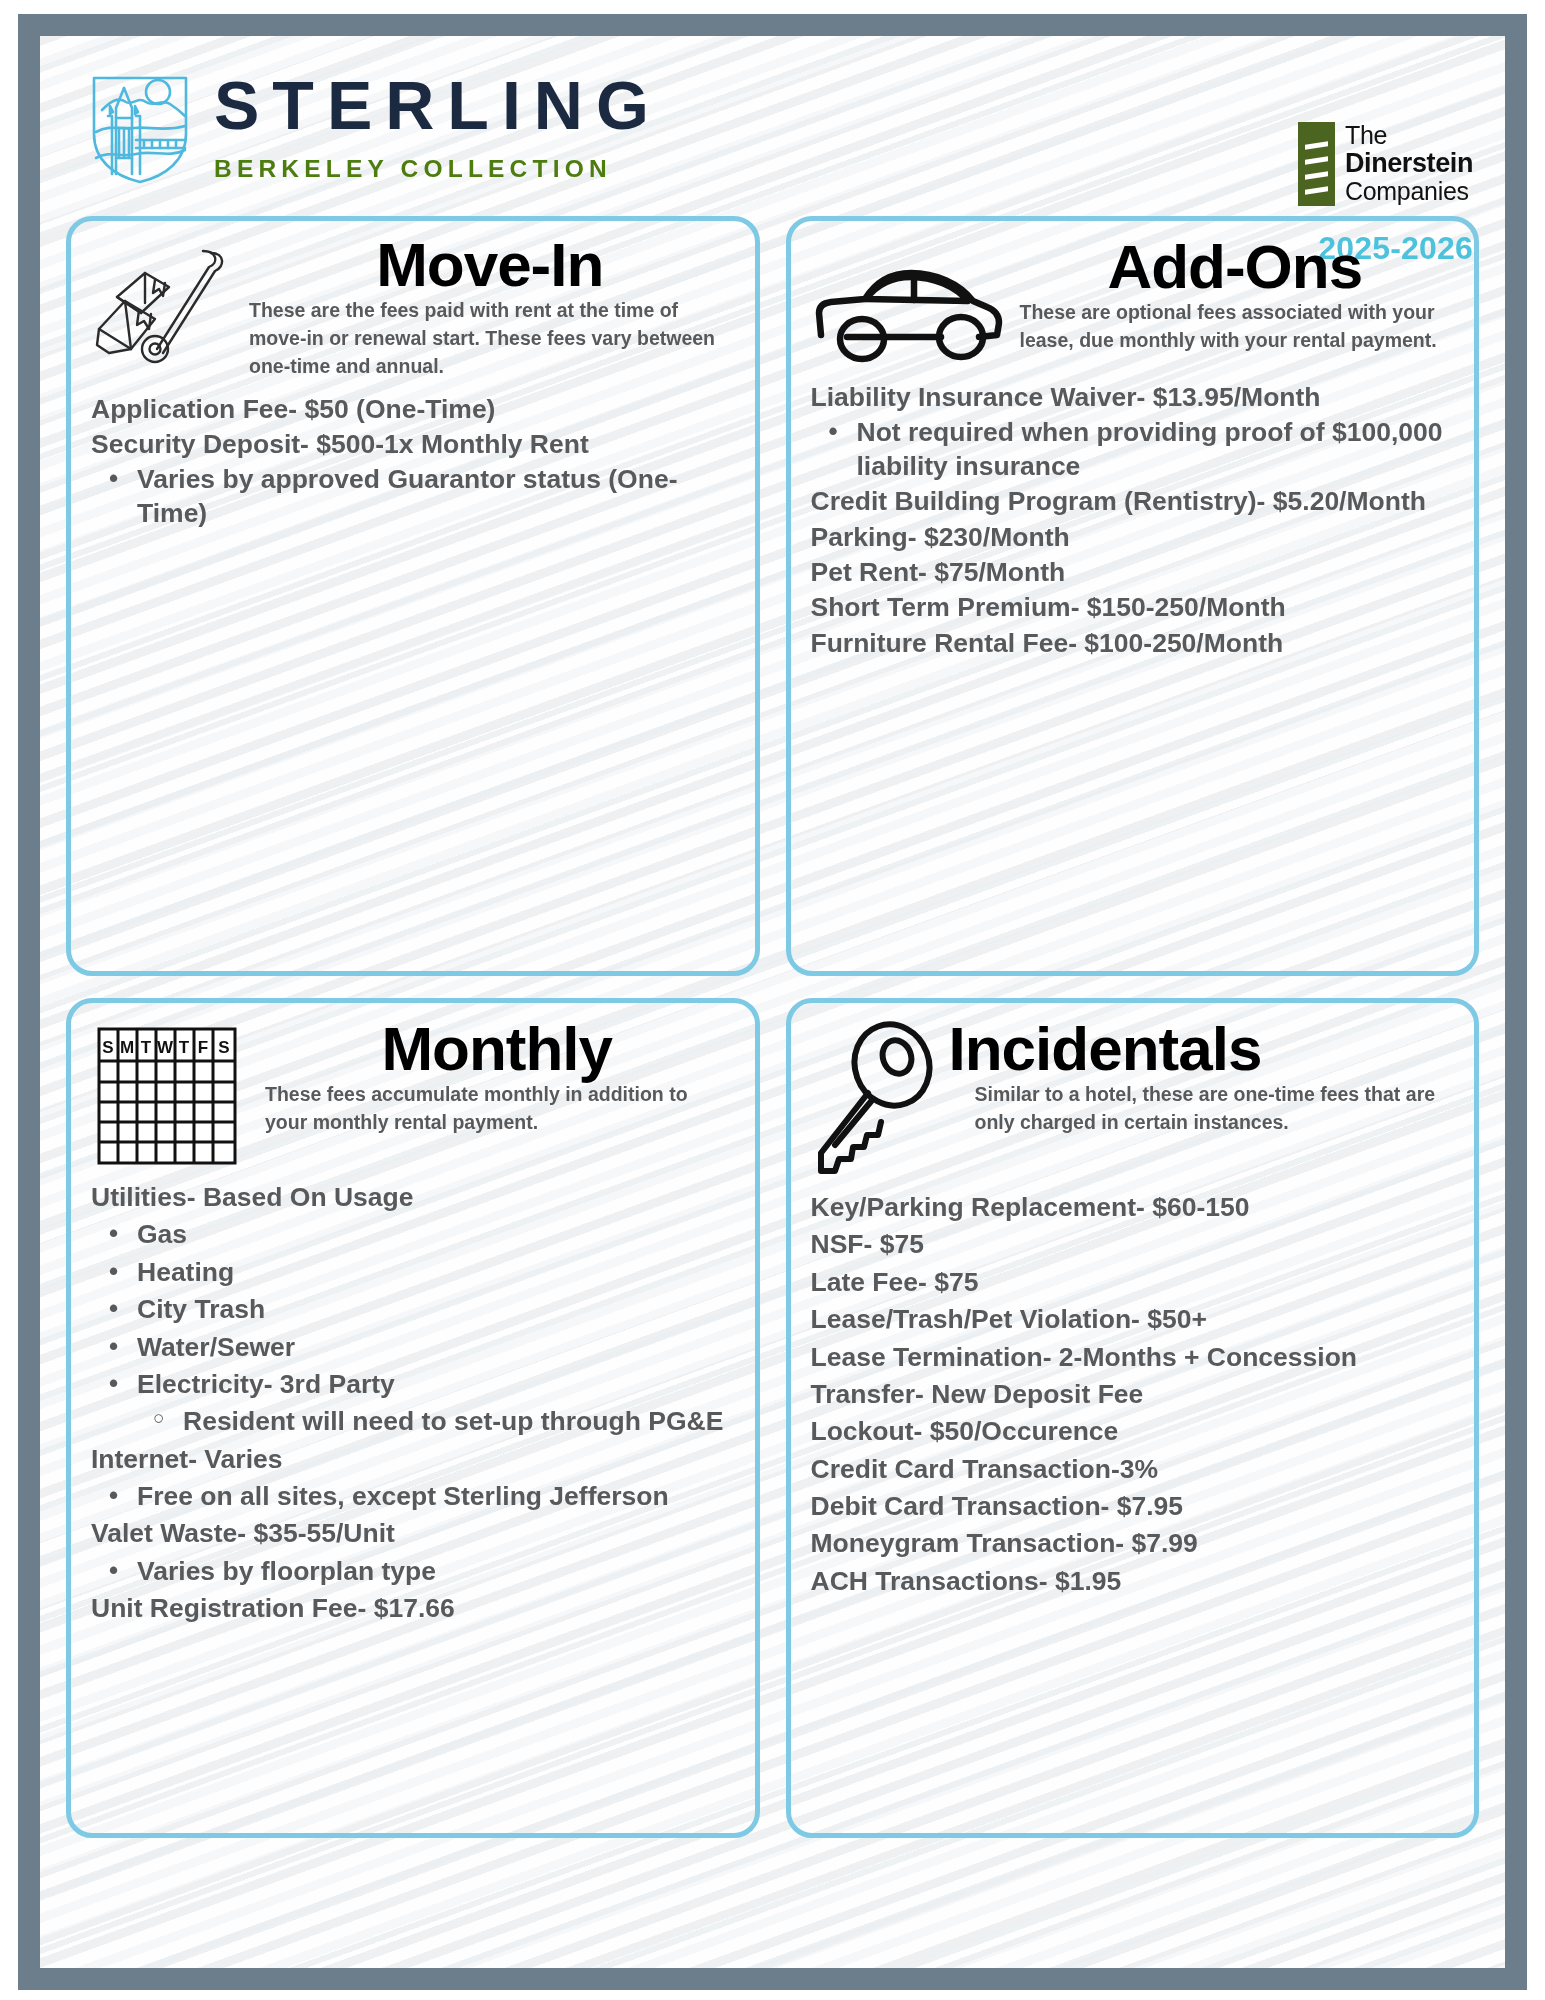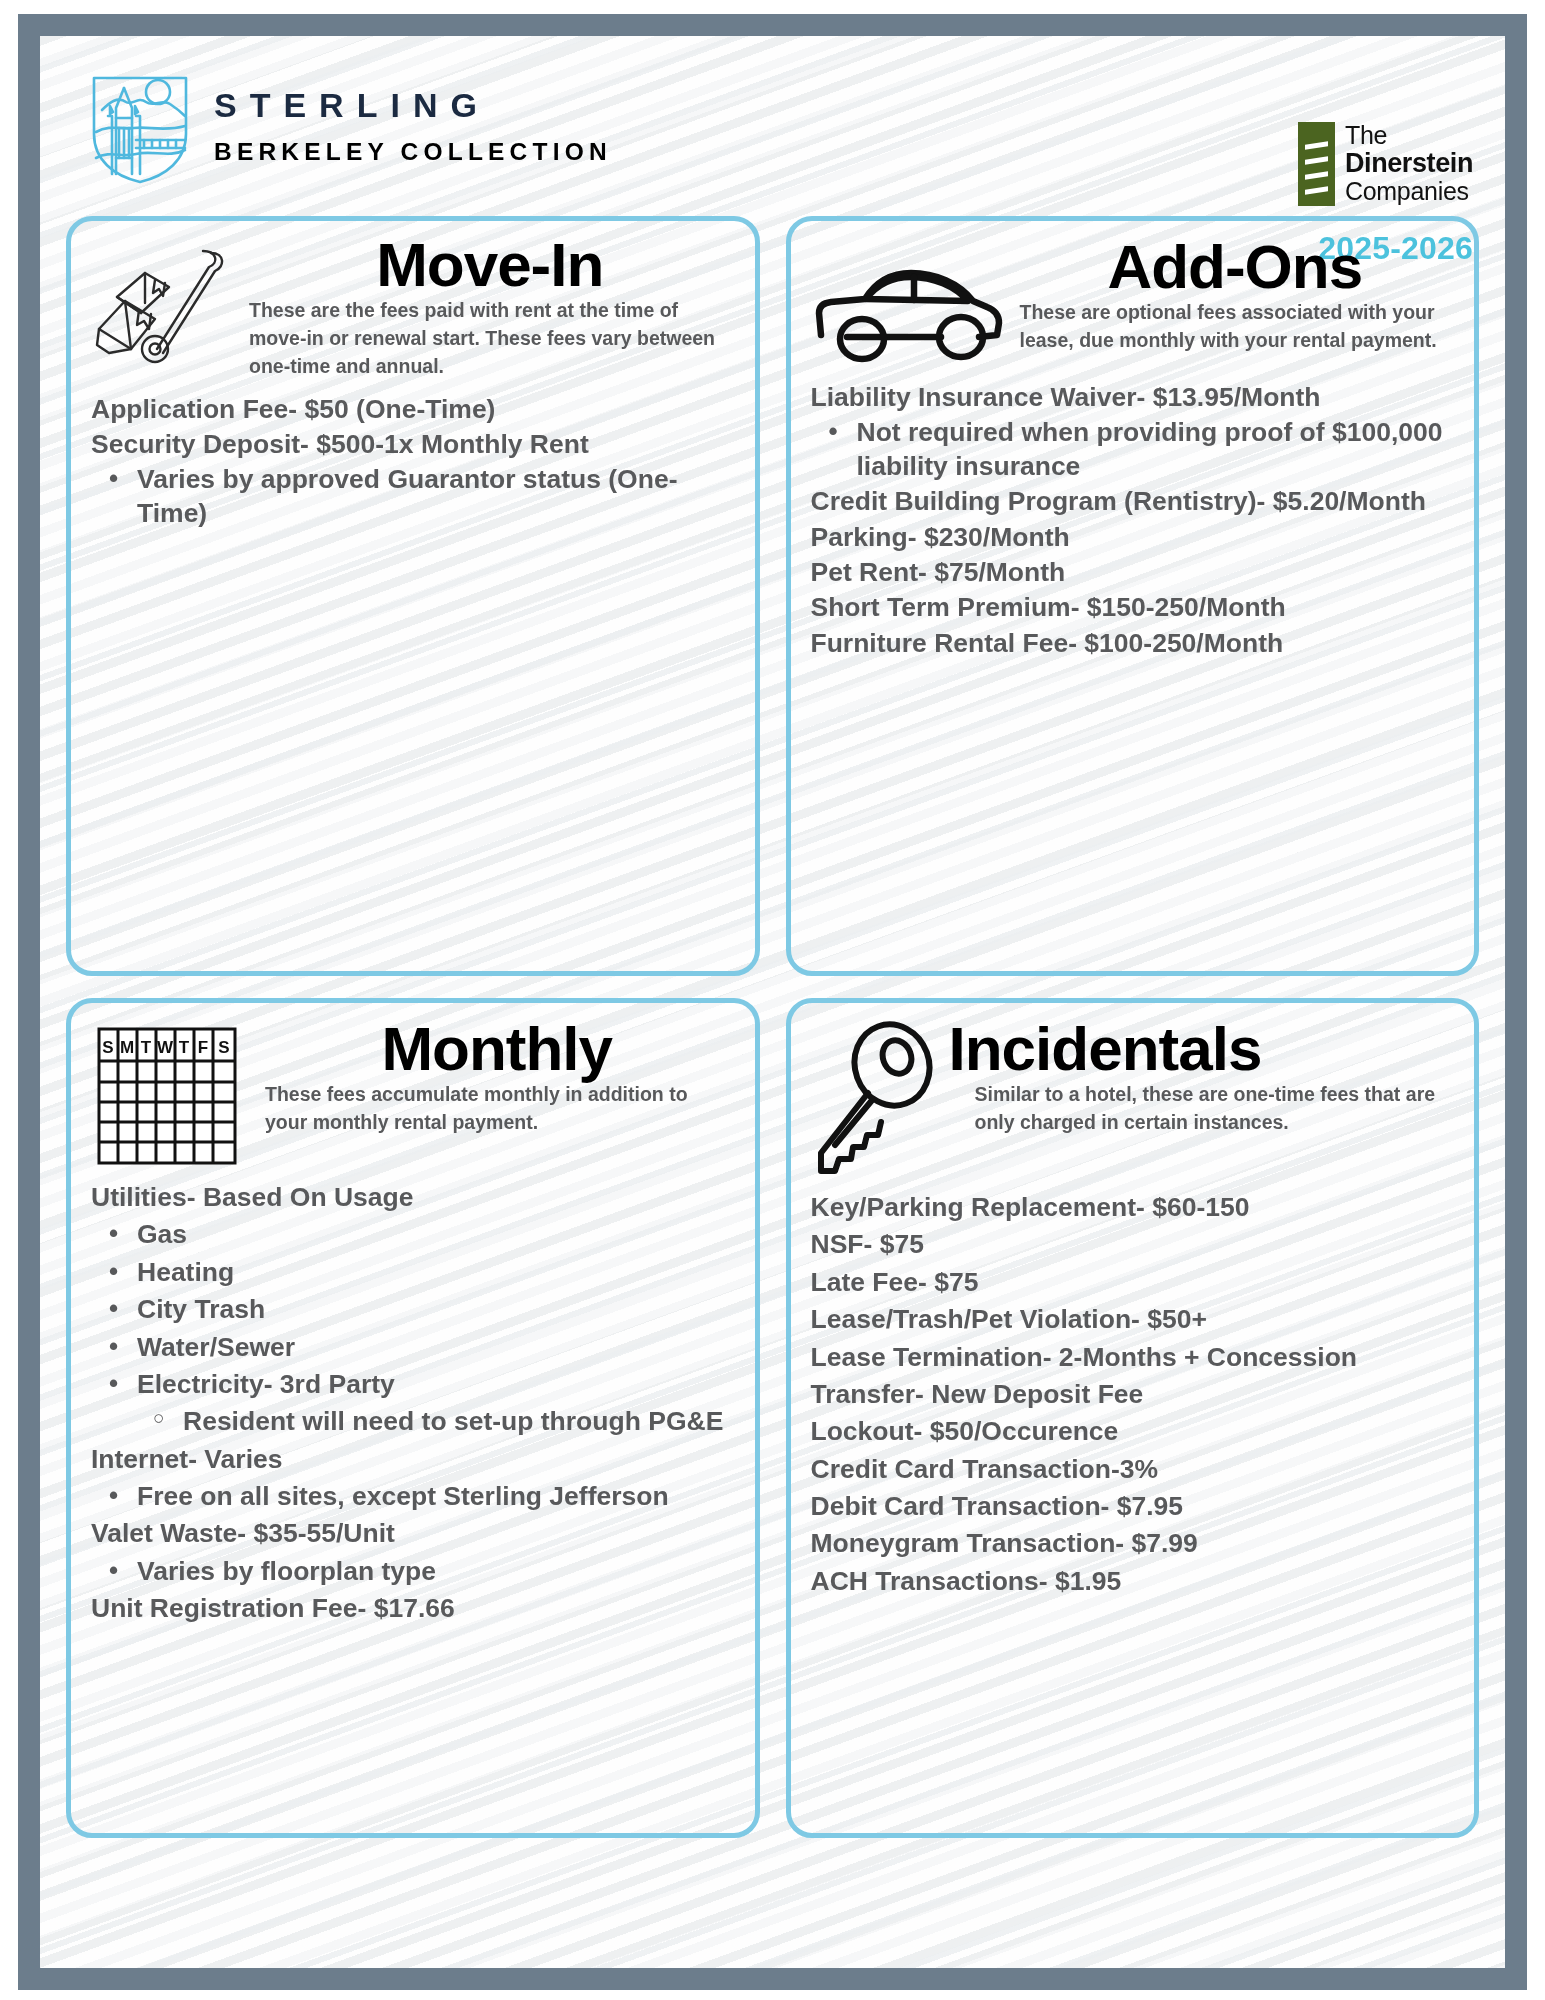--- a/index.html
+++ b/index.html
@@ -65,33 +65,33 @@
   .header {
     position: relative;
     height: 152px;
     display: flex;
     align-items: flex-start;
   }
   .brand { display: flex; align-items: center; gap: 22px; padding-left: 22px; padding-top: 6px;}
   .shield { width: 104px; height: 122px; flex: none; }
   .brand-text { padding-top: 6px; }
   .brand-name {
-    font-size: 34px;
+    font-size: 68px;
     font-weight: 700;
     letter-spacing: 13px;
     color: #1b2a41;
     line-height: 1;
     font-family: "Liberation Sans", sans-serif;
   }
   .brand-sub {
     margin-top: 18px;
     font-size: 24.5px;
     font-weight: 700;
     letter-spacing: 5.2px;
-    color: #000000;
+    color: #4d7c0f;
     line-height: 1;
   }
 
   .corp { position: absolute; right: 6px; top: 66px; text-align: right; }
   .corp-row { display: flex; align-items: stretch; gap: 10px; justify-content: flex-end; }
   .corp-mark { width: 37px; height: 84px; background: #4b6420; position: relative; flex: none; }
   .corp-mark i {
     position: absolute; left: 7px; width: 23px; height: 5px;
     background: #ffffff;
     transform: skewY(-9deg);

